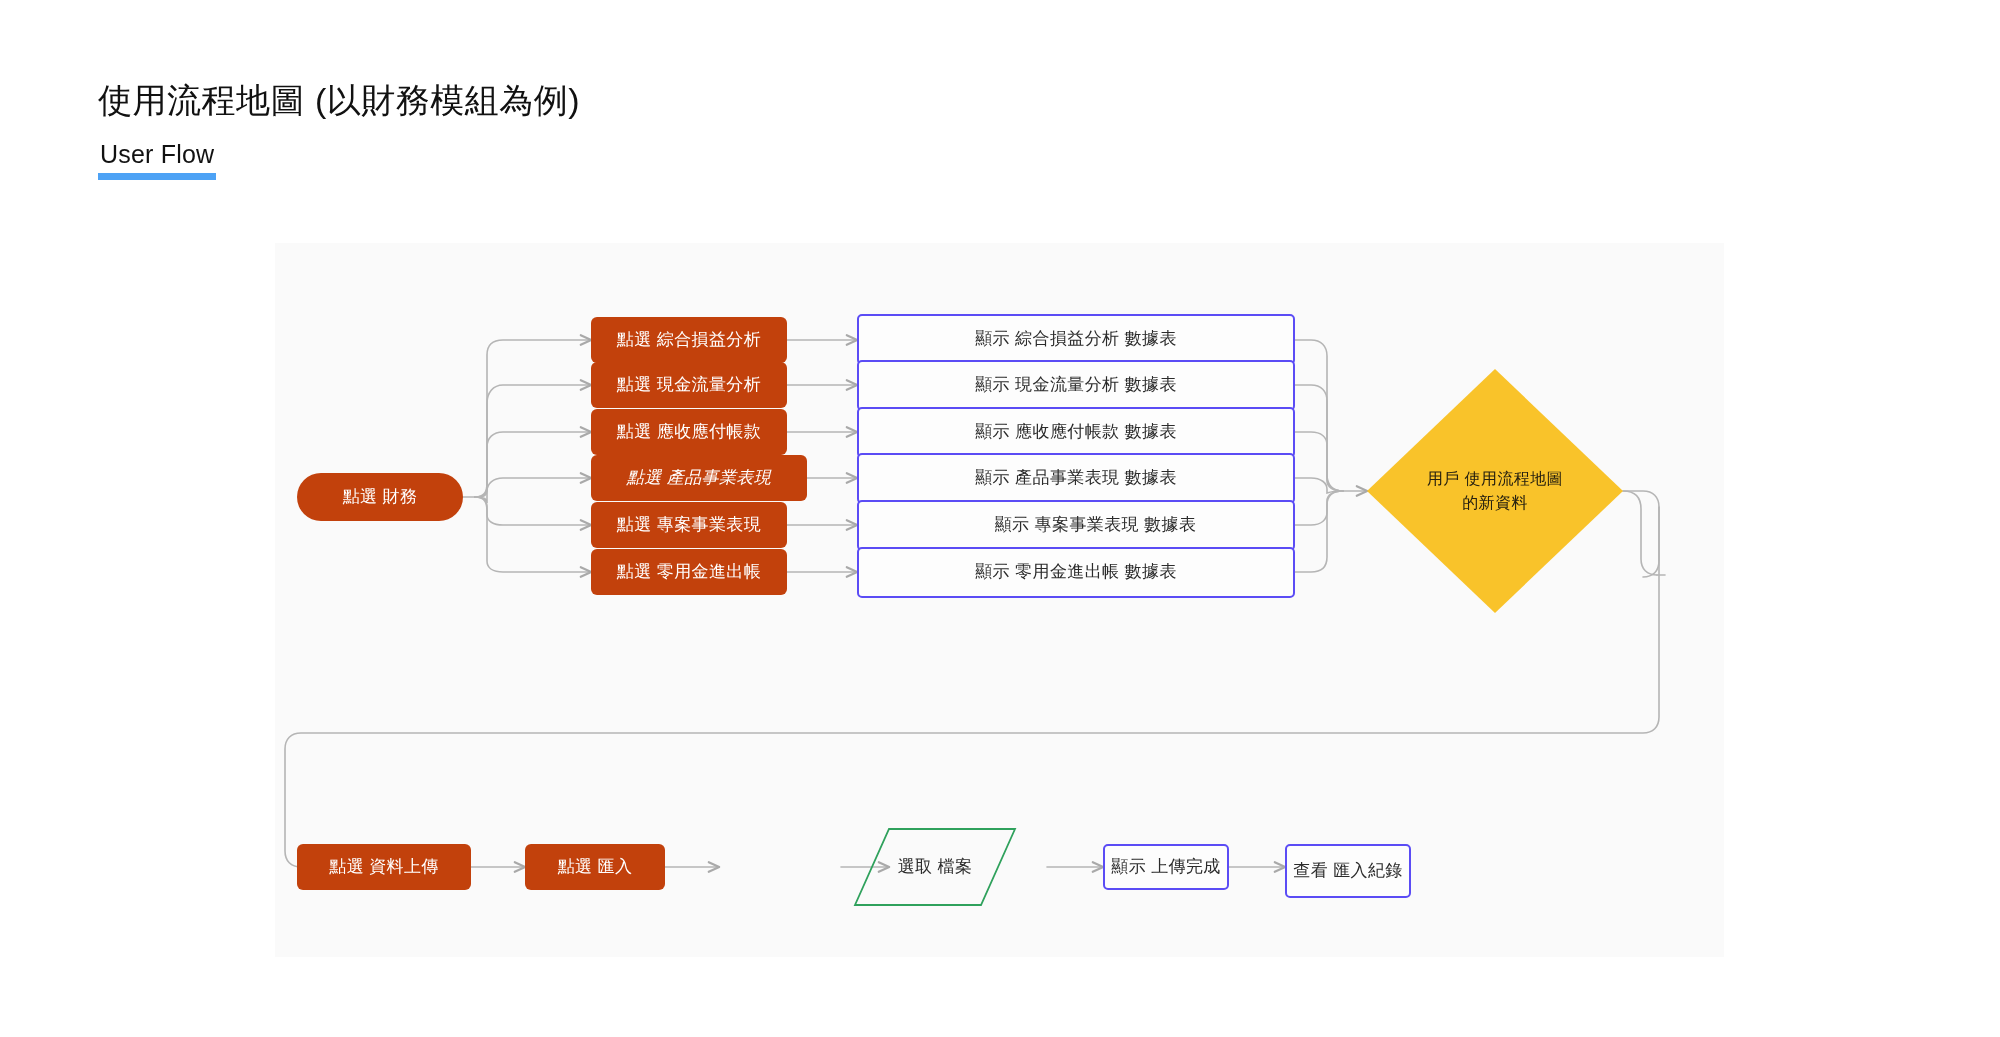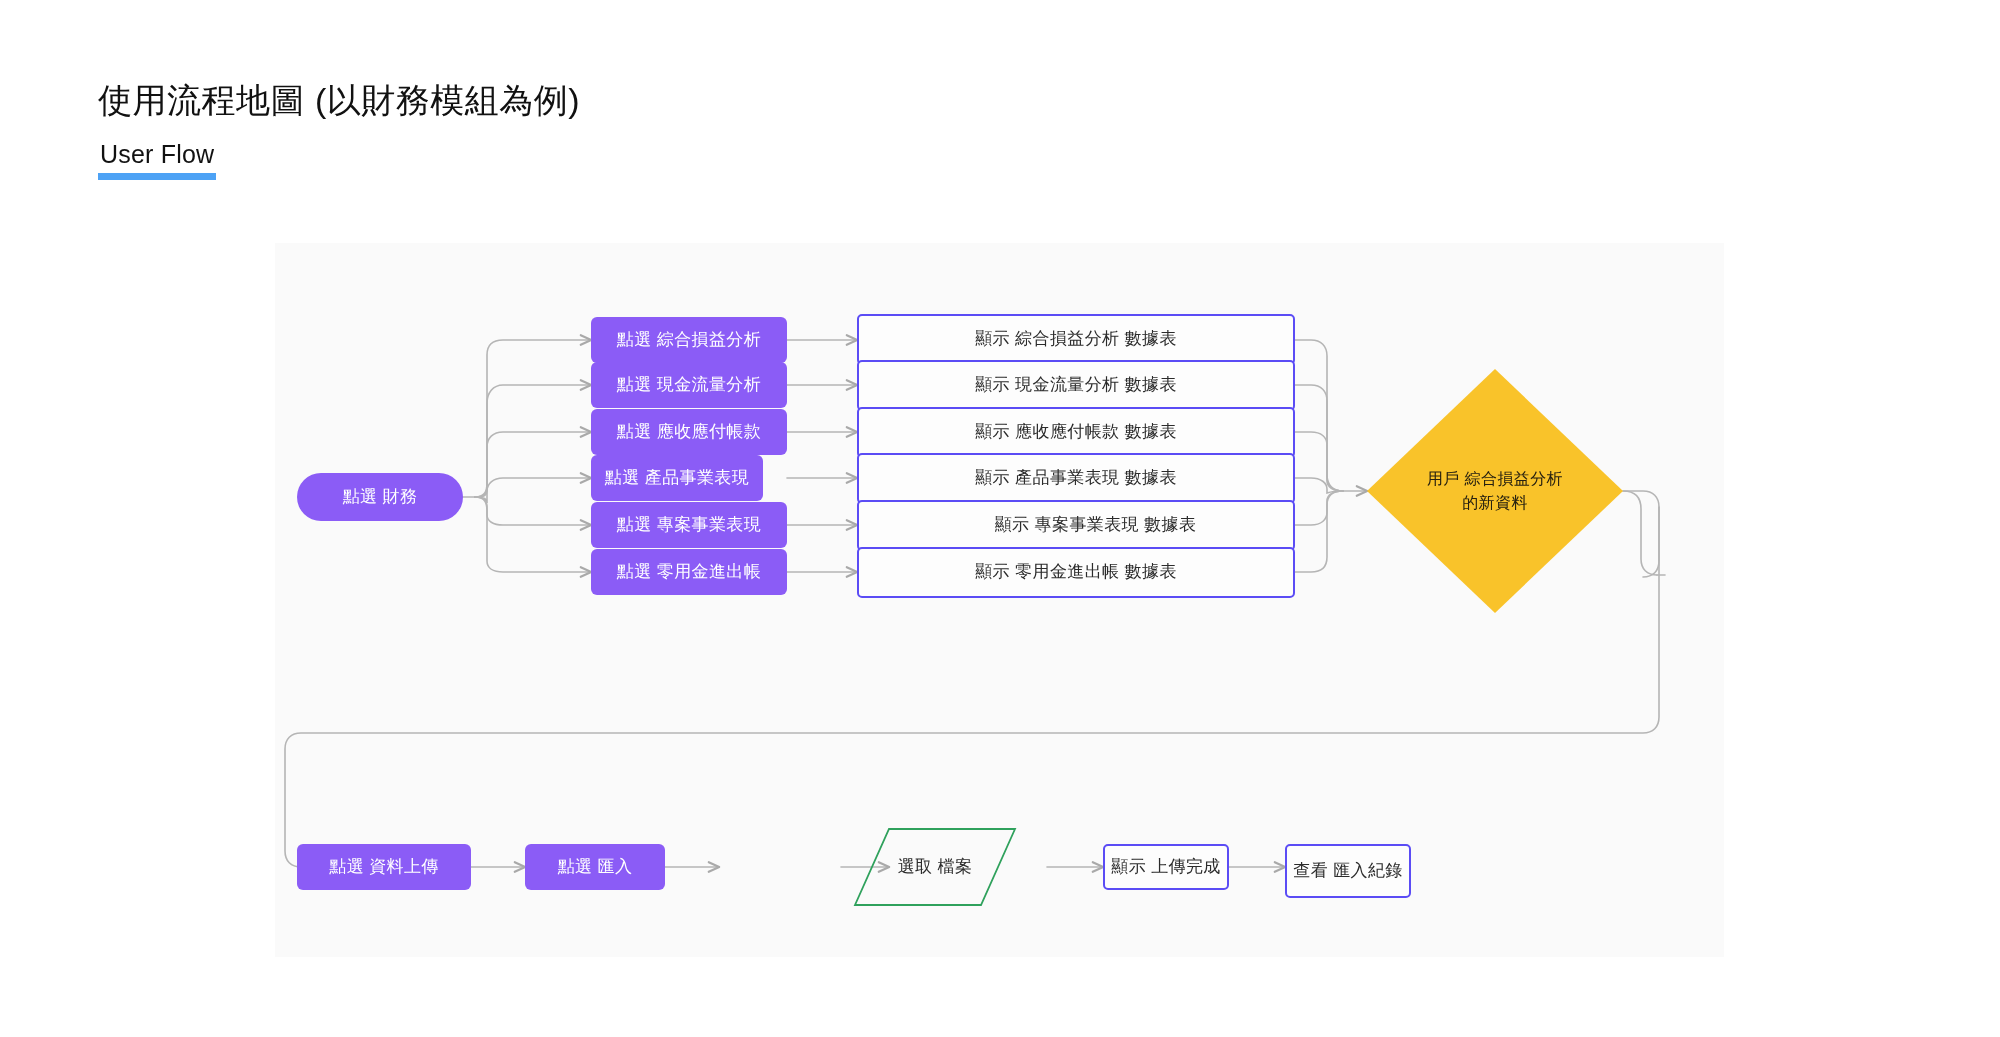--- a/index.html
+++ b/index.html
@@ -76,21 +76,21 @@
     display: flex;
     align-items: center;
     justify-content: center;
     text-align: center;
     font-size: 17px;
     letter-spacing: 0.4px;
     line-height: 1.35;
     z-index: 3;
   }
   .node.purple {
-    background: #8b5cf6;
+    background: #c2410c;
     color: #ffffff;
     border-radius: 6px;
   }
   .node.outline {
     background: #fdfdfd;
     color: #2b2b2b;
     border: 2px solid #5B4CF5;
     border-radius: 5px;
   }
   .node.diamond-label {
@@ -177,21 +177,21 @@
 
   <div class="node purple" style="left:316px; top:74px; width:196px; height:46px;">
     <span>點選 綜合損益分析</span>
   </div>
   <div class="node purple" style="left:316px; top:119px; width:196px; height:46px;">
     <span>點選 現金流量分析</span>
   </div>
   <div class="node purple" style="left:316px; top:166px; width:196px; height:46px;">
     <span>點選 應收應付帳款</span>
   </div>
-  <div class="node purple" style="left:316px; top:212px; width:172px; height:46px;">
+  <div class="node purple" style="left:316px; top:212px; width:216px; height:46px;font-style:italic;">
     <span>點選 產品事業表現</span>
   </div>
   <div class="node purple" style="left:316px; top:259px; width:196px; height:46px;">
     <span>點選 專案事業表現</span>
   </div>
   <div class="node outline" style="left:582px; top:71px; width:438px; height:51px;">
     <span>顯示 綜合損益分析 數據表</span>
   </div>
 
   <div class="node purple" style="left:316px; top:306px; width:196px; height:46px;">
@@ -207,21 +207,21 @@
     <span>顯示 產品事業表現 數據表</span>
   </div>
   <div class="node outline" style="left:582px; top:257px; width:438px; height:51px;padding-left:39px;">
     <span>顯示 專案事業表現 數據表</span>
   </div>
   <div class="node outline" style="left:582px; top:304px; width:438px; height:51px;">
     <span>顯示 零用金進出帳 數據表</span>
   </div>
 
   <div class="node diamond-label" style="left:1120px; top:214px; width:200px; height:68px; flex-direction:column;">
-    <span>用戶 綜合損益分析</span>
+    <span>用戶 使用流程地圖</span>
     <span>的新資料</span>
   </div>
 
   <div class="node purple" style="left:22px; top:601px; width:174px; height:46px;">
     <span>點選 資料上傳</span>
   </div>
   <div class="node purple" style="left:250px; top:601px; width:140px; height:46px;">
     <span>點選 匯入</span>
   </div>
   <div class="node paragram-label" style="left:580px; top:601px; width:160px; height:46px;">

